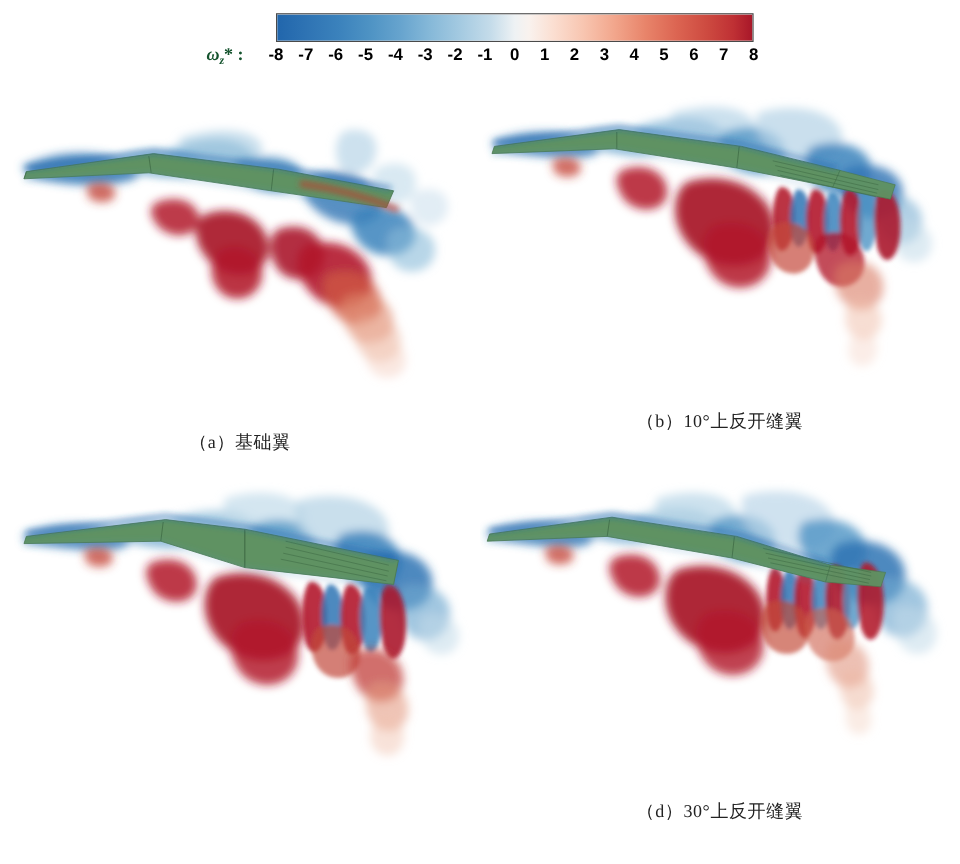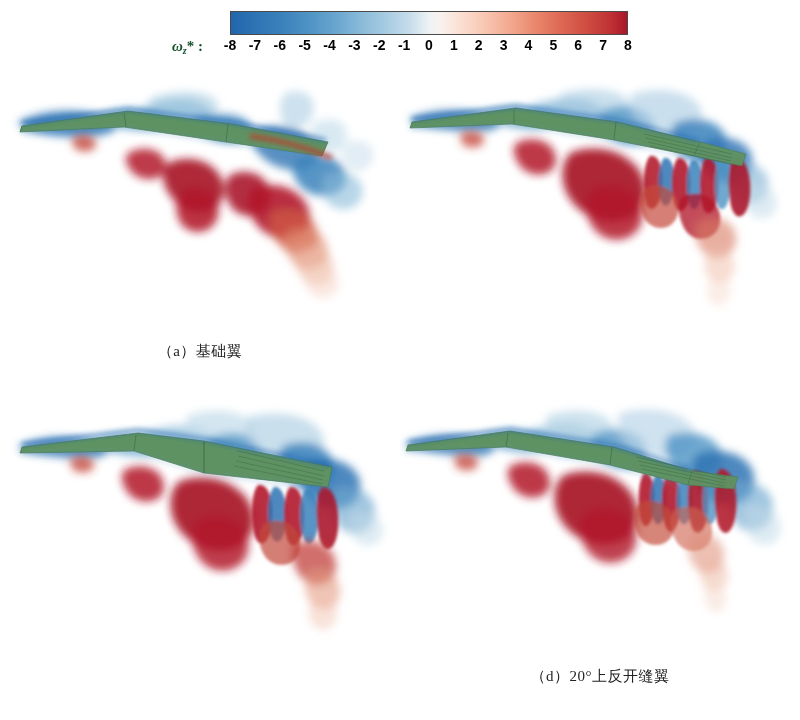--- a/index.html
+++ b/index.html
@@ -80,21 +80,21 @@
     left: 0;
     top: 70px;
     width: 800px;
     height: 650px;
   }
   .panel {
     position: absolute;
     width: 400px;
     height: 325px;
   }
-  .panel-a { left: 0px;   top: 0px;   }
+  .panel-a { left: 0px;   top: 17px;   }
   .panel-b { left: 400px; top: 0px;   }
   .panel-c { left: 0px;   top: 325px; }
   .panel-d { left: 400px; top: 325px; }
 
   .panel-viz {
     position: absolute;
     left: 0;
     top: 0;
     width: 400px;
     height: 265px;
@@ -306,20 +306,21 @@
         </g>
 
         <g filter="url(#blurB2)">
           <path d="M12,49 L116,36 L218,50 L298,70" stroke="#2166ac" stroke-width="3" fill="none" opacity="0.8"></path>
         </g>
         <g filter="url(#blurB2)">
           <path d="M10,59 L112,55 L214,71 L294,88" stroke="#4d8fc0" stroke-width="1.6" fill="none" opacity="0.5"></path>
         </g>
       </svg>
     </div>
+    <div class="panel-caption">（b）10°上反开缝翼</div>
   </div>
 
   <div class="panel panel-c">
     <div class="panel-viz">
       <svg viewBox="0 0 400 265">
         <defs>
           <filter id="blurC" x="-40%" y="-40%" width="180%" height="180%">
             <feGaussianBlur stdDeviation="4.2"></feGaussianBlur>
           </filter>
           <filter id="blurCs" x="-40%" y="-40%" width="180%" height="180%">
@@ -455,16 +456,16 @@
         </g>
 
         <g filter="url(#blurD2)">
           <path d="M8,47 L110,34 L214,50 L290,74" stroke="#2166ac" stroke-width="3" fill="none" opacity="0.8"></path>
         </g>
         <g filter="url(#blurD2)">
           <path d="M6,57 L106,53 L210,71 L288,92" stroke="#4d8fc0" stroke-width="1.6" fill="none" opacity="0.5"></path>
         </g>
       </svg>
     </div>
-    <div class="panel-caption">（d）20°上反开缝翼</div>
+    <div class="panel-caption">（d）30°上反开缝翼</div>
   </div>
 
 </div>
 
 </body></html>

